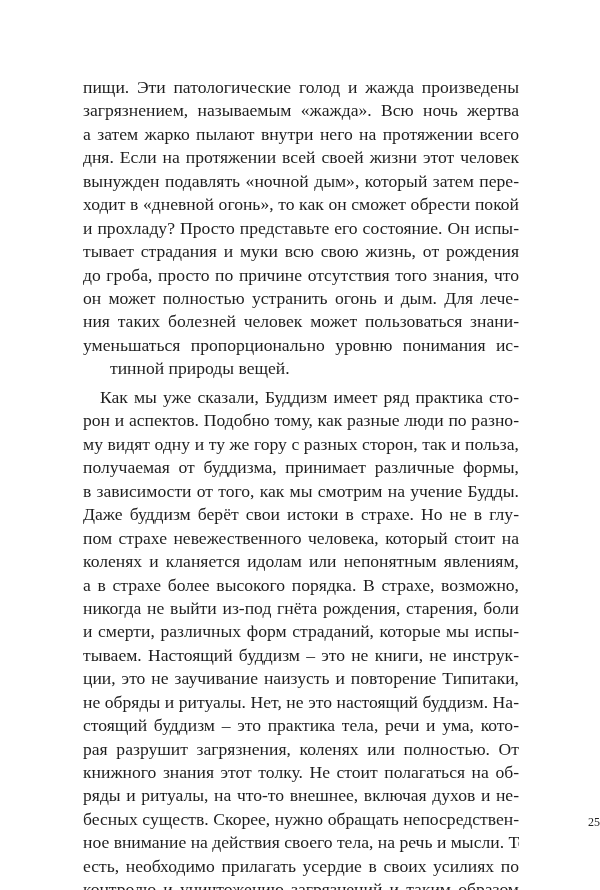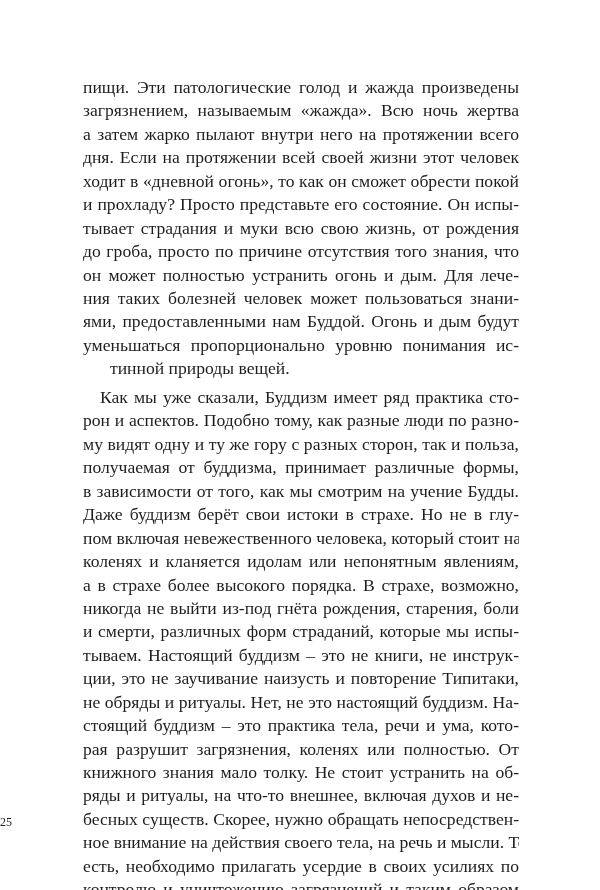--- a/index.html
+++ b/index.html
@@ -19,64 +19,64 @@
       white-space: nowrap;
       text-align: justify; text-align-last: justify;
       overflow: hidden;
     }
     .line.last { text-align-last: left; margin-left: 27px; }
     .line.indent { text-indent: 17px; }
     #para1 { top: 76px; }
     #para2 { top: 386px; }
     .page-number {
       position: absolute; left: 0; width: 600px; top: 815px;
-      text-align: left;
+      text-align: right;
       font-family: "Liberation Serif", "DejaVu Serif", serif;
       font-size: 12px; color: #222222;
     }
   </style>
 </head>
 <body>
 
 <div class="page">
 
   <div class="text-block" id="para1">
     <span class="line">пищи. Эти патологические голод и жажда произведены</span>
     <span class="line">загрязнением, называемым «жажда». Всю ночь жертва</span>
     <span class="line">а затем жарко пылают внутри него на протяжении всего</span>
     <span class="line">дня. Если на протяжении всей своей жизни этот человек</span>
+    <span class="line">вынужден подавлять «ночной дым», который затем пере-</span>
     <span class="line">ходит в «дневной огонь», то как он сможет обрести покой</span>
     <span class="line">и прохладу? Просто представьте его состояние. Он испы-</span>
     <span class="line">тывает страдания и муки всю свою жизнь, от рождения</span>
     <span class="line">до гроба, просто по причине отсутствия того знания, что</span>
     <span class="line">он может полностью устранить огонь и дым. Для лече-</span>
     <span class="line">ния таких болезней человек может пользоваться знани-</span>
-    <span class="line">ями, предоставленными нам Буддой. Огонь и дым будут</span>
     <span class="line">уменьшаться пропорционально уровню понимания ис-</span>
     <span class="line last">тинной природы вещей.</span>
   </div>
 
   <div class="text-block" id="para2">
     <span class="line indent">Как мы уже сказали, Буддизм имеет ряд практика сто-</span>
     <span class="line">рон и аспектов. Подобно тому, как разные люди по разно-</span>
     <span class="line">му видят одну и ту же гору с разных сторон, так и польза,</span>
     <span class="line">получаемая от буддизма, принимает различные формы,</span>
     <span class="line">в зависимости от того, как мы смотрим на учение Будды.</span>
     <span class="line">Даже буддизм берёт свои истоки в страхе. Но не в глу-</span>
-    <span class="line">пом включая невежественного человека, который стоит на</span>
+    <span class="line">пом страхе невежественного человека, который стоит на</span>
     <span class="line">коленях и кланяется идолам или непонятным явлениям,</span>
     <span class="line">а в страхе более высокого порядка. В страхе, возможно,</span>
     <span class="line">никогда не выйти из-под гнёта рождения, старения, боли</span>
     <span class="line">и смерти, различных форм страданий, которые мы испы-</span>
     <span class="line">тываем. Настоящий буддизм – это не книги, не инструк-</span>
     <span class="line">ции, это не заучивание наизусть и повторение Типитаки,</span>
     <span class="line">не обряды и ритуалы. Нет, не это настоящий буддизм. На-</span>
     <span class="line">стоящий буддизм – это практика тела, речи и ума, кото-</span>
     <span class="line">рая разрушит загрязнения, коленях или полностью. От</span>
-    <span class="line">книжного знания мало толку. Не стоит устранить на об-</span>
+    <span class="line">книжного знания этот толку. Не стоит полагаться на об-</span>
     <span class="line">ряды и ритуалы, на что-то внешнее, включая духов и не-</span>
     <span class="line">бесных существ. Скорее, нужно обращать непосредствен-</span>
     <span class="line">ное внимание на действия своего тела, на речь и мысли. То</span>
     <span class="line">есть, необходимо прилагать усердие в своих усилиях по</span>
     <span class="line">контролю и уничтожению загрязнений и таким образом</span>
   </div>
 
   <div class="page-number">25</div>
 
 </div>

